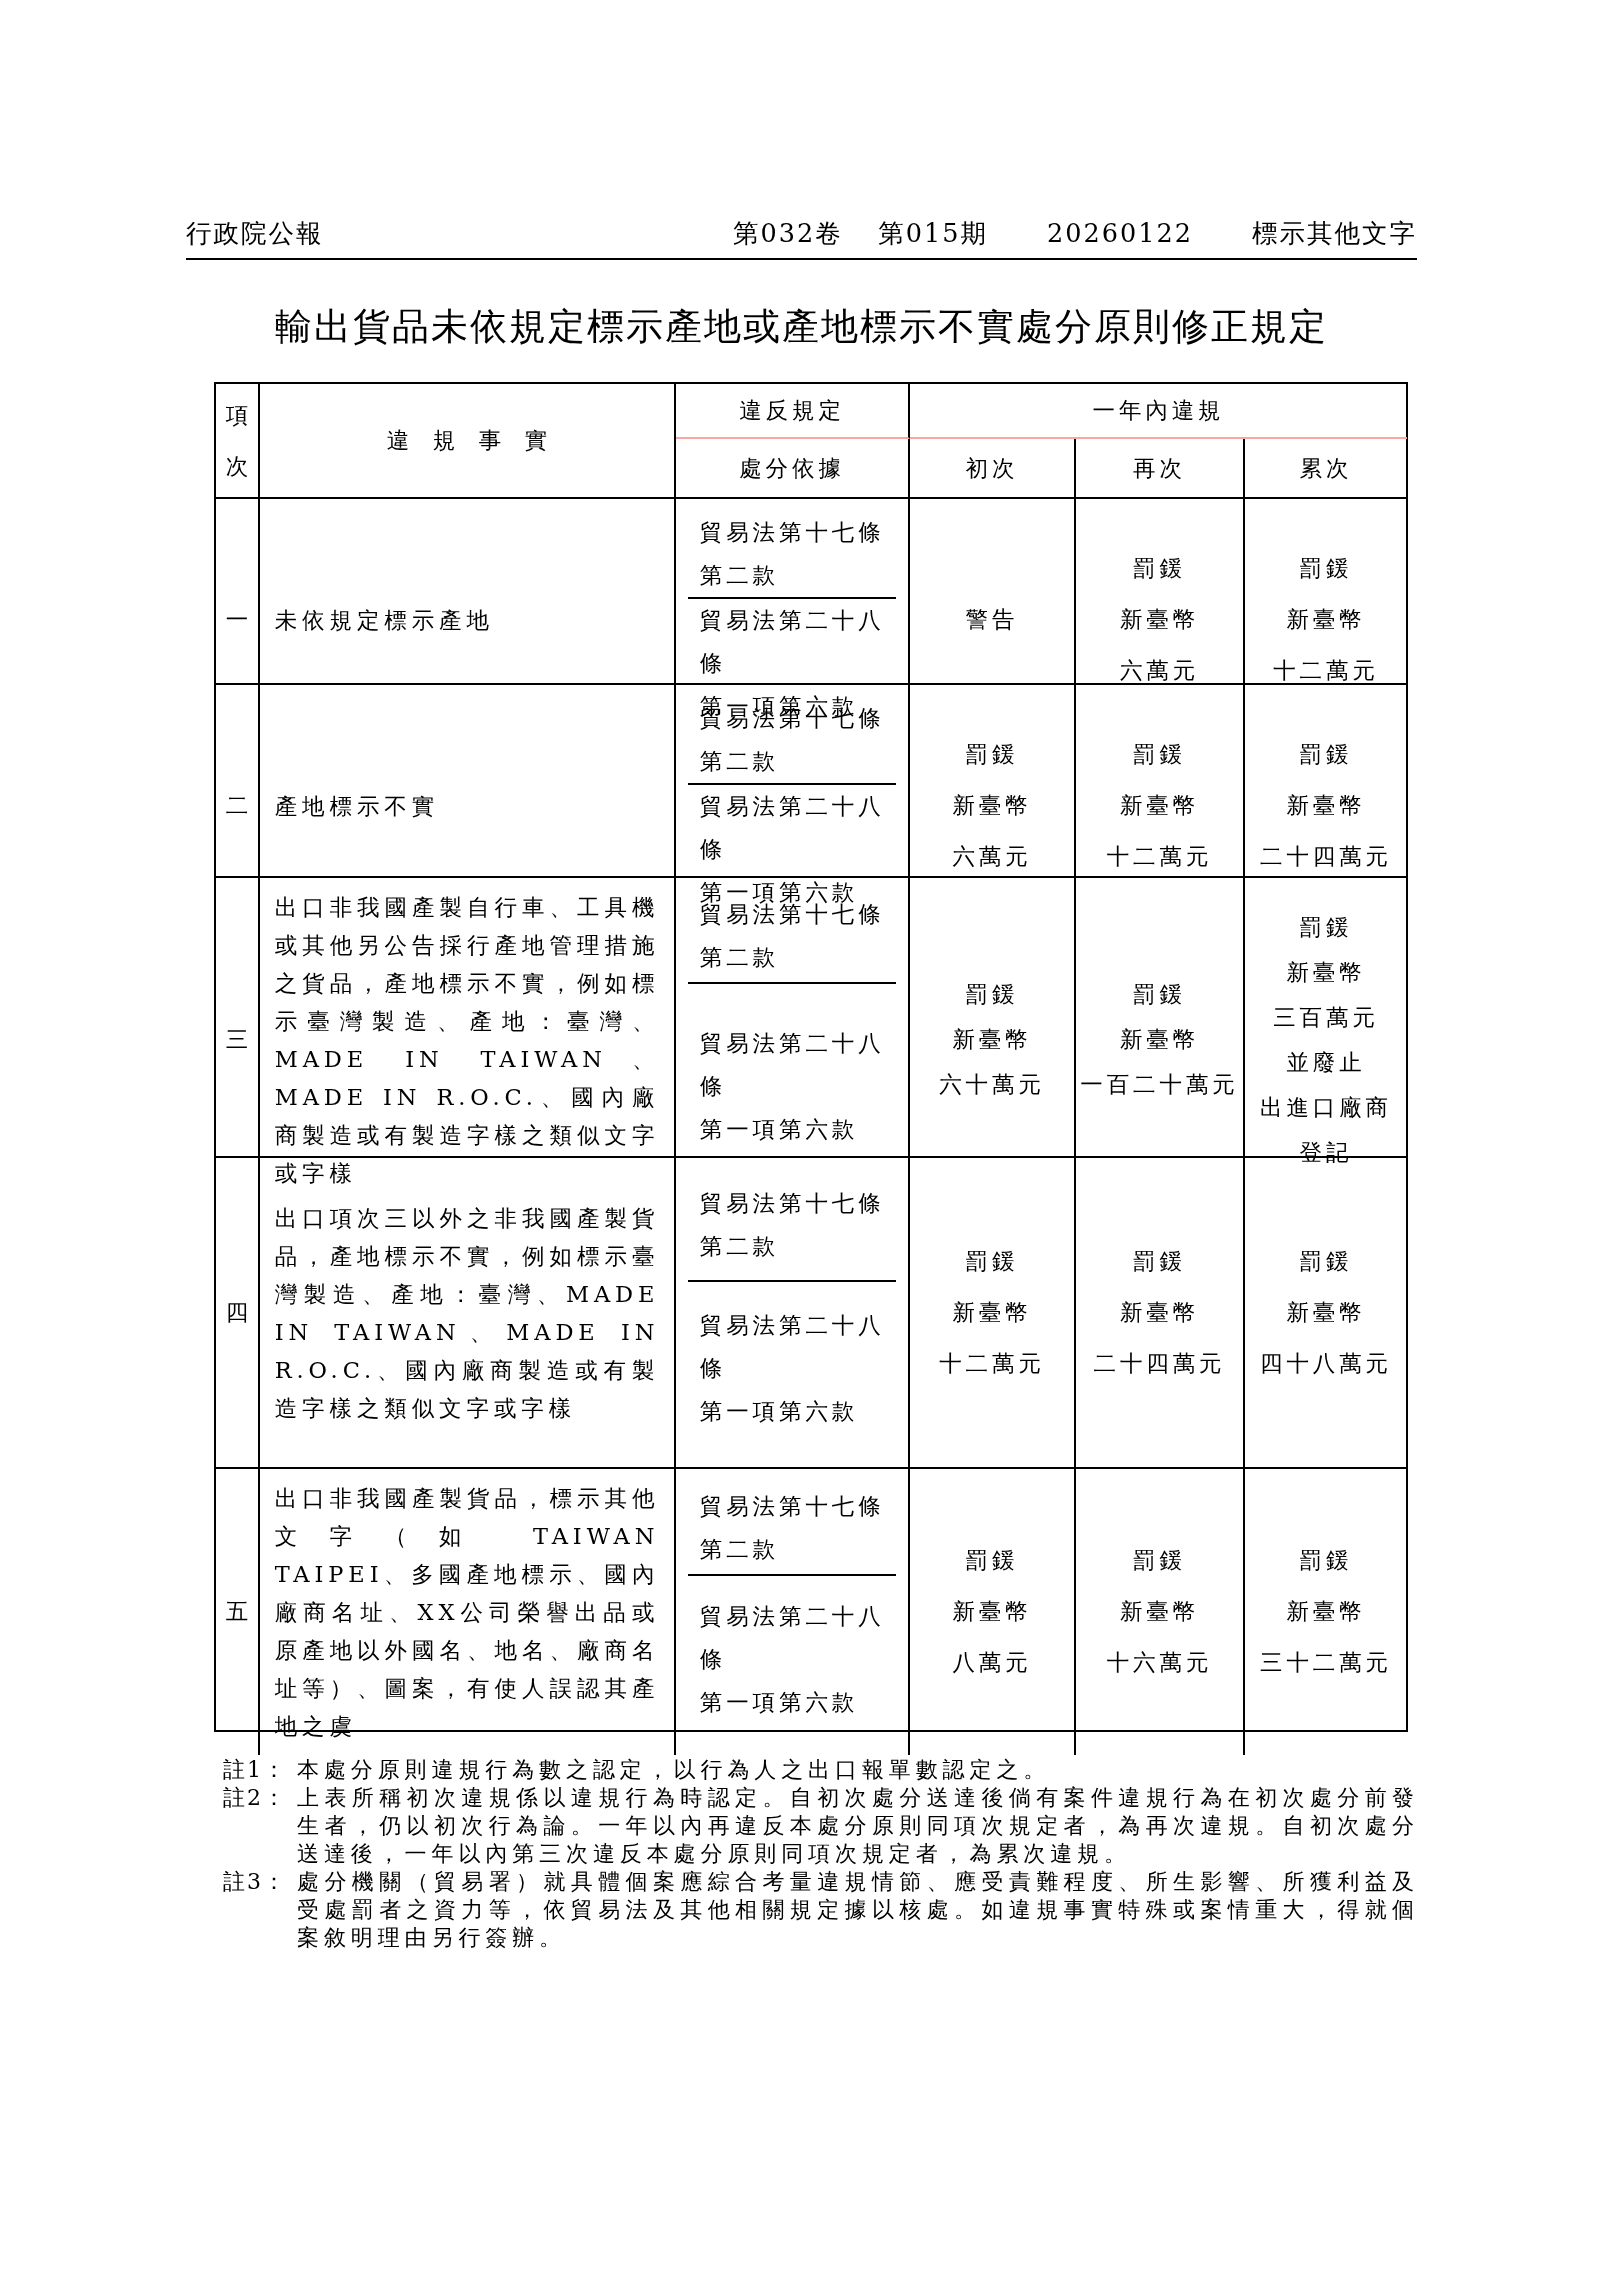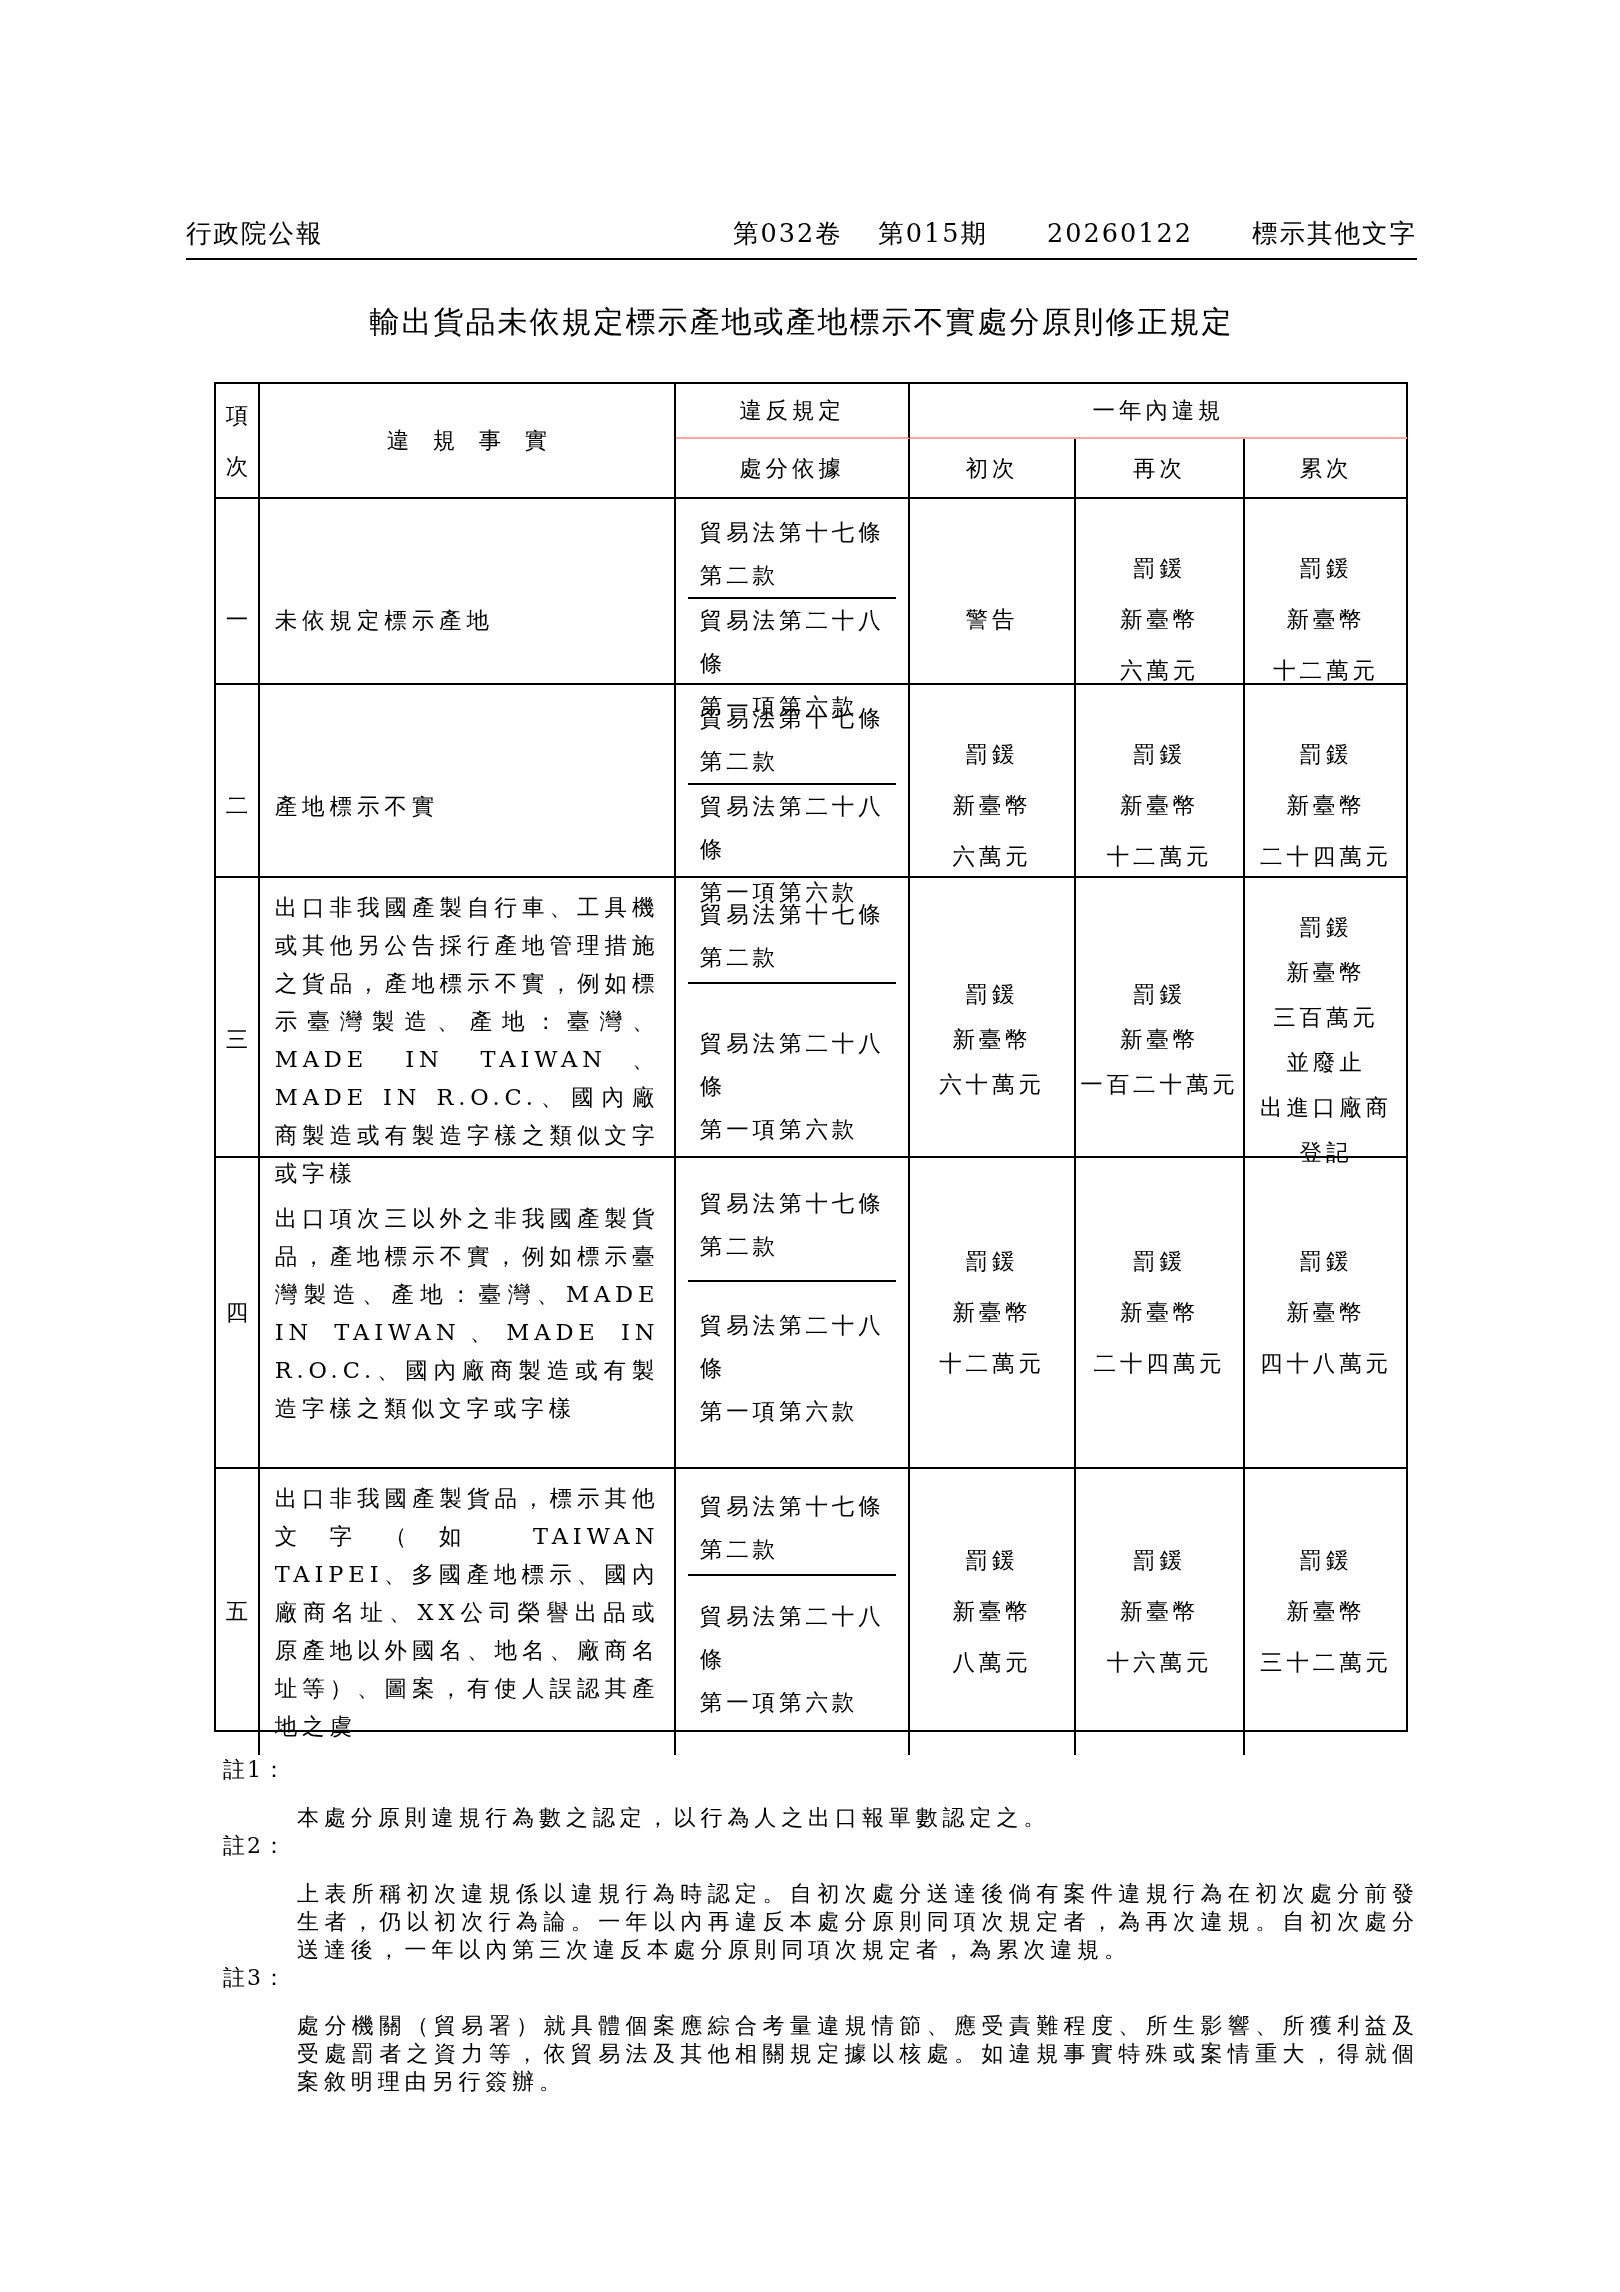--- a/index.html
+++ b/index.html
@@ -15,21 +15,21 @@
     font-size:25.5px;letter-spacing:2px;
     border-bottom:2.9px solid #000;padding-bottom:6.9px;
   }
   .page-header .right span{display:inline-block;}
   .hd-issue{margin-left:25.5px;}
   .hd-date{margin-left:49px;}
   .hd-section{margin-left:49px;}
   
   .doc-title{
     position:absolute;left:186px;top:302px;width:1231px;
-    text-align:center;font-size:30px;letter-spacing:2px;white-space:nowrap;
+    text-align:center;font-size:37px;letter-spacing:2px;white-space:nowrap;
   }
   
   .rule-table{
     position:absolute;left:214px;top:382px;width:1190px;
     border:2.9px solid #000;box-sizing:content-box;
     font-size:22.5px;
   }
   .grid{display:grid;grid-template-columns:44px 416px 234px 166px 169px 162px;}
   .thead{grid-template-rows:55px 58px;border-bottom:2.9px solid #000;}
   .cell{box-sizing:border-box;display:flex;align-items:center;justify-content:center;
@@ -64,21 +64,21 @@
   .basis-sub.s1{border-bottom:2px solid #000;}
   .td-pen{white-space:pre-line;letter-spacing:3.9px;line-height:51px;}
   .r3 .td-pen{line-height:45px;}
   
   .notes{
     position:absolute;left:223px;top:1756px;width:1196px;
     font-size:22px;line-height:28px;letter-spacing:4.9px;
   }
   .note{display:flex;align-items:flex-start;}
   .note-label{flex:0 0 74px;white-space:nowrap;letter-spacing:2px;}
-  .note-text{flex:1;text-align:justify;margin-top:48px;}
+  .note-text{flex:1;text-align:justify;}
 </style>
 </head>
 <body>
 
 <div class="page-header">
   <span class="hd-pub">行政院公報</span>
   <span class="right">
     <span class="hd-vol">第032卷</span>
     <span class="hd-issue">第015期</span>
     <span class="hd-date">20260122</span>

